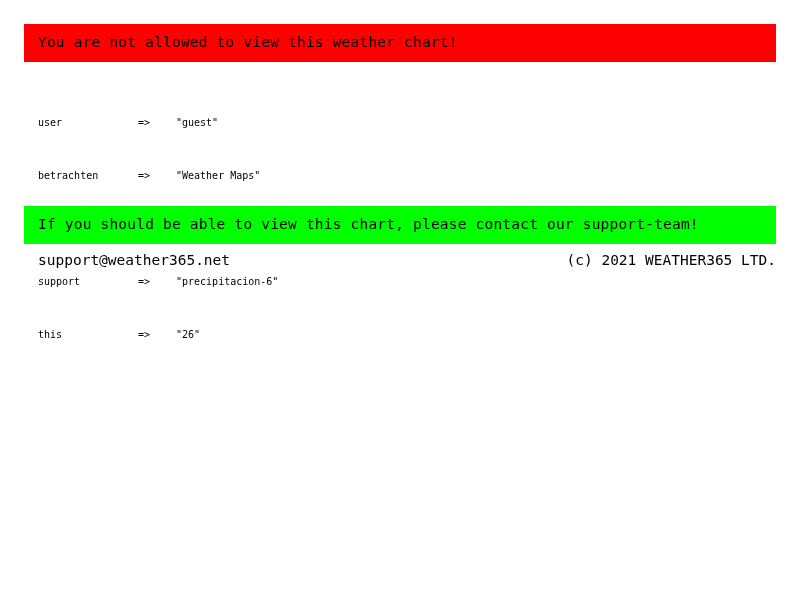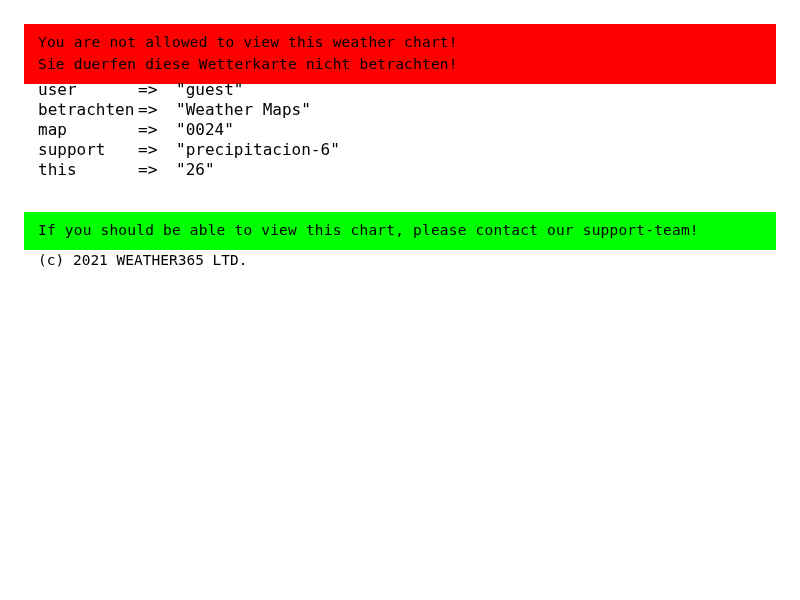--- a/index.html
+++ b/index.html
@@ -29,21 +29,21 @@
     left: 24px;
     width: 752px;
     box-sizing: border-box;
     padding: 7px 14px 9px 14px;
   }
   .banner-error {
     top: 24px;
     background: #ff0000;
   }
   .banner-ok {
-    top: 212px;
+    top: 206px;
     background: #00ff00;
   }
   .banner-line {
     display: block;
     white-space: pre;
     line-height: 22px;
     font-size: 14.5px;
     letter-spacing: 0.2px;
   }
 
@@ -52,21 +52,22 @@
     left: 38px;
     top: 80px;
     width: 740px;
   }
   .param-row {
     display: flex;
     align-items: center;
     height: 20px;
     line-height: 20px;
     white-space: pre;
-    font-size: 16px;
+    font-size: 10px;
+    margin-top: 33px;
   }
   .param-key {
     width: 100px;
     display: inline-block;
   }
   .param-arrow {
     width: 38px;
     display: inline-block;
   }
   .param-value {
@@ -90,21 +91,20 @@
     text-decoration: none;
   }
 </style>
 </head>
 <body>
 
 <div class="page">
 
   <div class="banner banner-error">
     <span class="banner-line">You are not allowed to view this weather chart!</span>
-    <span class="banner-line">Sie duerfen diese Wetterkarte nicht betrachten!</span>
   </div>
 
   <div class="params">
     <div class="param-row">
       <span class="param-key">user</span>
       <span class="param-arrow">=&gt;</span>
       <span class="param-value">"guest"</span>
     </div>
     <div class="param-row">
       <span class="param-key">betrachten</span>
@@ -126,16 +126,17 @@
       <span class="param-arrow">=&gt;</span>
       <span class="param-value">"26"</span>
     </div>
   </div>
 
   <div class="banner banner-ok">
     <span class="banner-line">If you should be able to view this chart, please contact our support-team!</span>
   </div>
 
   <div class="footer">
+    <a href="#">support@weather365.net</a>
     <span>(c) 2021 WEATHER365 LTD.</span>
   </div>
 
 </div>
 
 </body></html>

